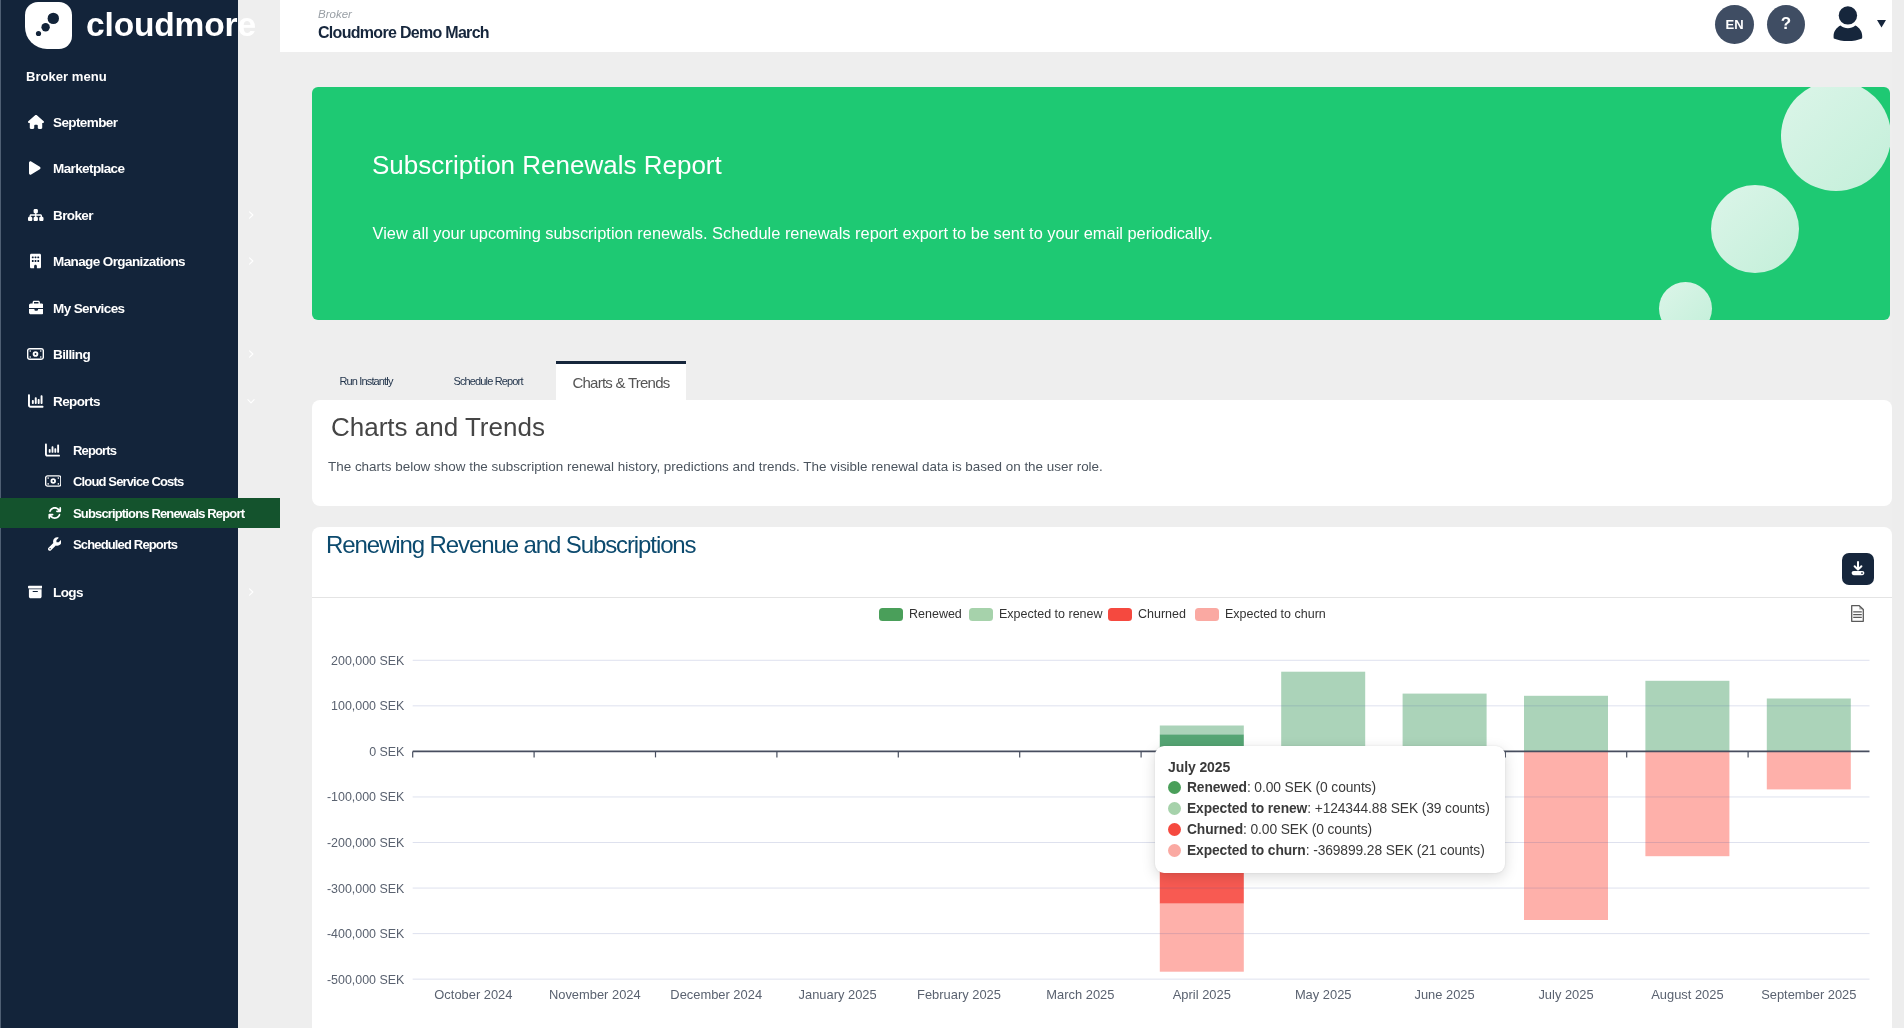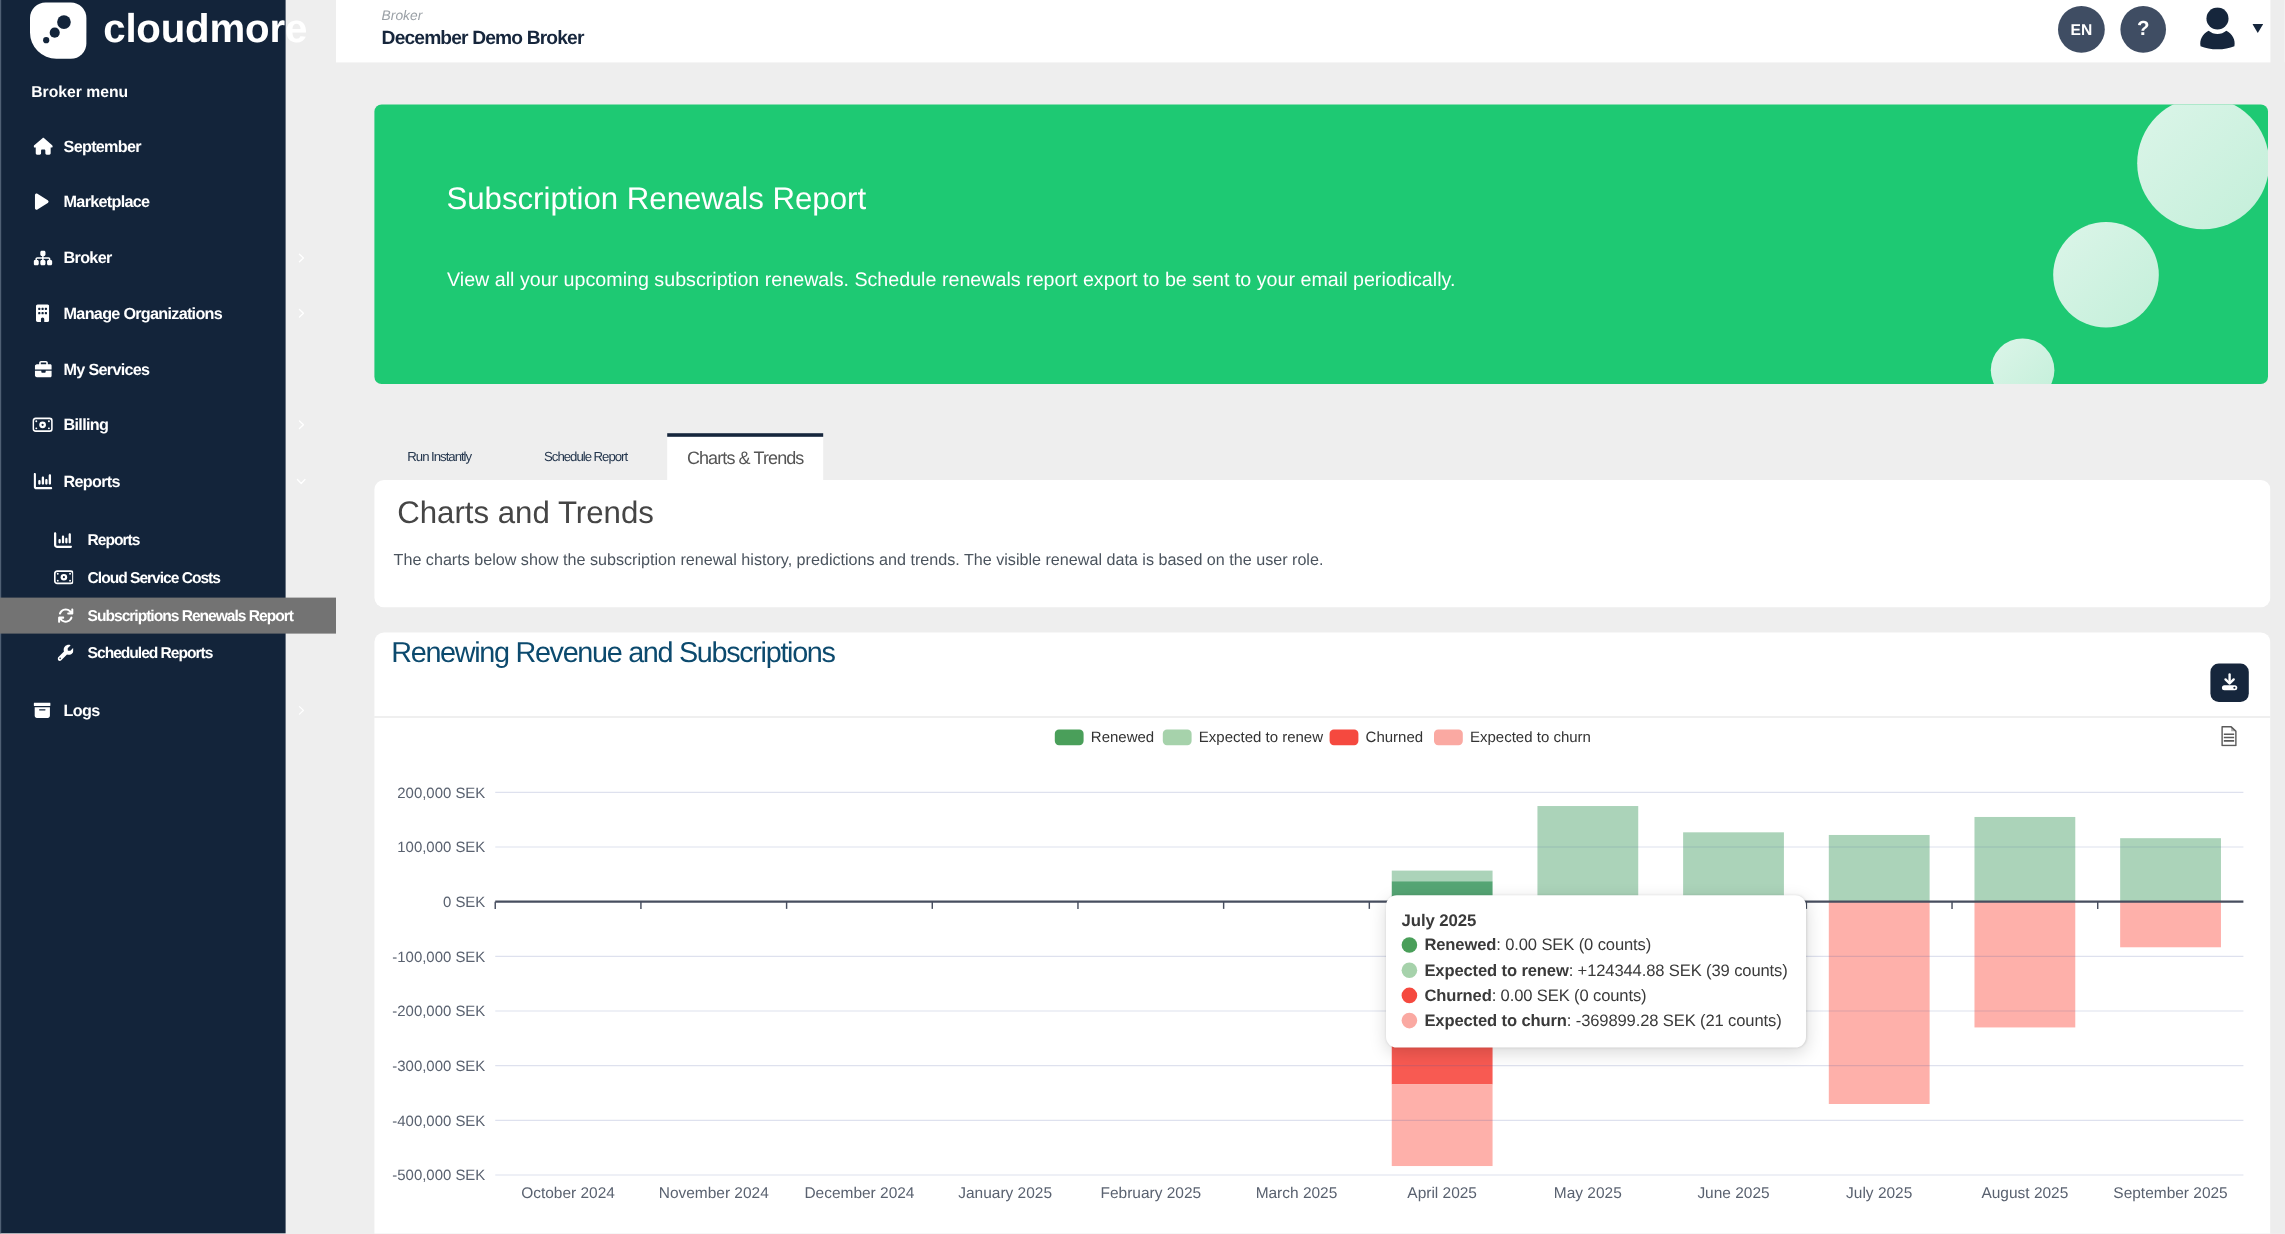--- a/index.html
+++ b/index.html
@@ -10,21 +10,21 @@
 #sidebar { position:absolute; left:0; top:0; width:238px; height:1028px; background:#13243a; z-index:5; }
 #logo-box { position:absolute; left:25px; top:2px; width:47px; height:47px; background:#fff; border-radius:13px 13px 13px 22px; }
 #logo-text { position:absolute; left:86px; top:5.5px; font-size:33.5px; font-weight:700; color:#fff; letter-spacing:-0.15px; }
 #broker-menu { position:absolute; left:26px; top:69px; font-size:13.1px; font-weight:700; color:#fff; }
 .nav-item { position:absolute; left:0; width:280px; height:30px; color:#fff; }
 .nav-item .ico { position:absolute; left:27px; top:50%; transform:translateY(-50%); width:17px; height:17px; }
 .nav-item .txt { position:absolute; left:53px; top:50%; transform:translateY(-50%); font-size:13.5px; font-weight:700; letter-spacing:-0.6px; white-space:nowrap; }
 .nav-item .chev { position:absolute; left:246px; top:50%; transform:translateY(-50%); width:10px; height:11px; }
 .nav-sub .ico { left:47px; width:16px; height:16px; }
 .nav-sub .txt { left:73px; font-size:13px; letter-spacing:-0.85px; }
-.nav-active { background:#737373; }
+.nav-active { background:#14532d; }
 
 
 #header { position:absolute; left:280px; top:0; width:1624px; height:52px; background:#fff; z-index:4; }
 #hdr-broker { position:absolute; left:38px; top:8px; font-size:11.5px; font-style:italic; color:#9aa0a6; }
 #hdr-name { position:absolute; left:38px; top:24px; font-size:16px; font-weight:700; letter-spacing:-0.7px; color:#16263c; }
 .hdr-circle { position:absolute; top:5px; width:39px; height:39px; border-radius:50%; background:#3f4d63; color:#fff; text-align:center; }
 #scrollbar { position:absolute; right:0; top:0; width:12px; height:1028px; background:#ededed; z-index:9; }
 
 
 #banner { position:absolute; left:312px; top:87px; width:1578px; height:233px; background:#1ec973; border-radius:6px; overflow:hidden; z-index:1; }
@@ -166,21 +166,21 @@
       </svg>
     <span class="txt">Logs</span>
     <svg class="chev" viewBox="0 0 24 24">
         <path d="M8.5 4.5l8 7.5-8 7.5" stroke="#fff" stroke-width="2.6" fill="none" stroke-linecap="round" stroke-linejoin="round"></path>
       </svg>
   </div>
 </div>
 
 <div id="header">
   <div id="hdr-broker">Broker</div>
-  <div id="hdr-name">December Demo Broker</div>
+  <div id="hdr-name">Cloudmore Demo March</div>
   <div class="hdr-circle" style="left:1435px; font-size:13px; font-weight:700; line-height:39px;">EN</div>
   <div class="hdr-circle" style="left:1487px; width:38px; font-size:17px; font-weight:700; line-height:38px;">?</div>
   <svg style="position:absolute; left:1552.5px; top:6px;" width="30" height="36" viewBox="0 0 30 36">
       <g fill="#16263c">
         <circle cx="14.9" cy="9.4" r="9.2"></circle>
         <path d="M7.5 19.6c2.1 1.7 4.7 2.7 7.4 2.7s5.3-1 7.4-2.7c4.9 2.4 7.8 7.5 6.7 12.9c-4 1.7-8.9 2.6-14.1 2.6s-10.1-.9-14.1-2.6c-1.1-5.4 1.8-10.5 6.7-12.9z"></path>
       </g>
     </svg>
   <svg style="position:absolute; left:1597px; top:20px;" width="9" height="7.5" viewBox="0 0 12 10">
       <path fill="#16263c" d="M0 0h12L6 10z"></path>

